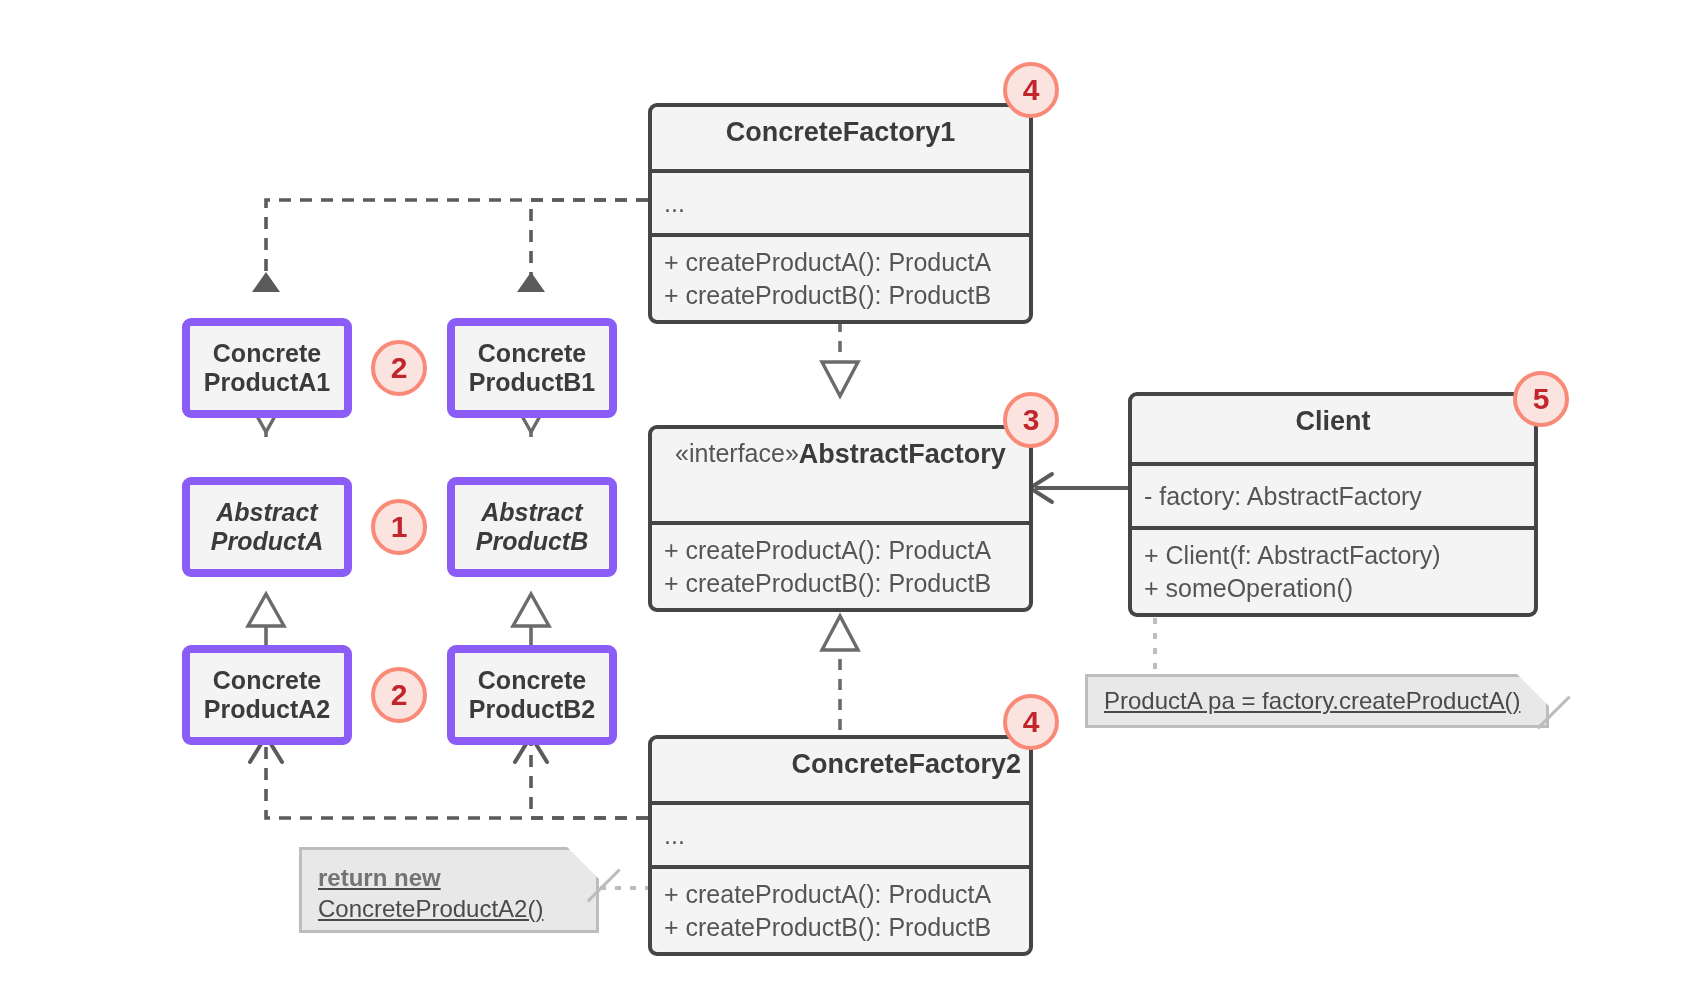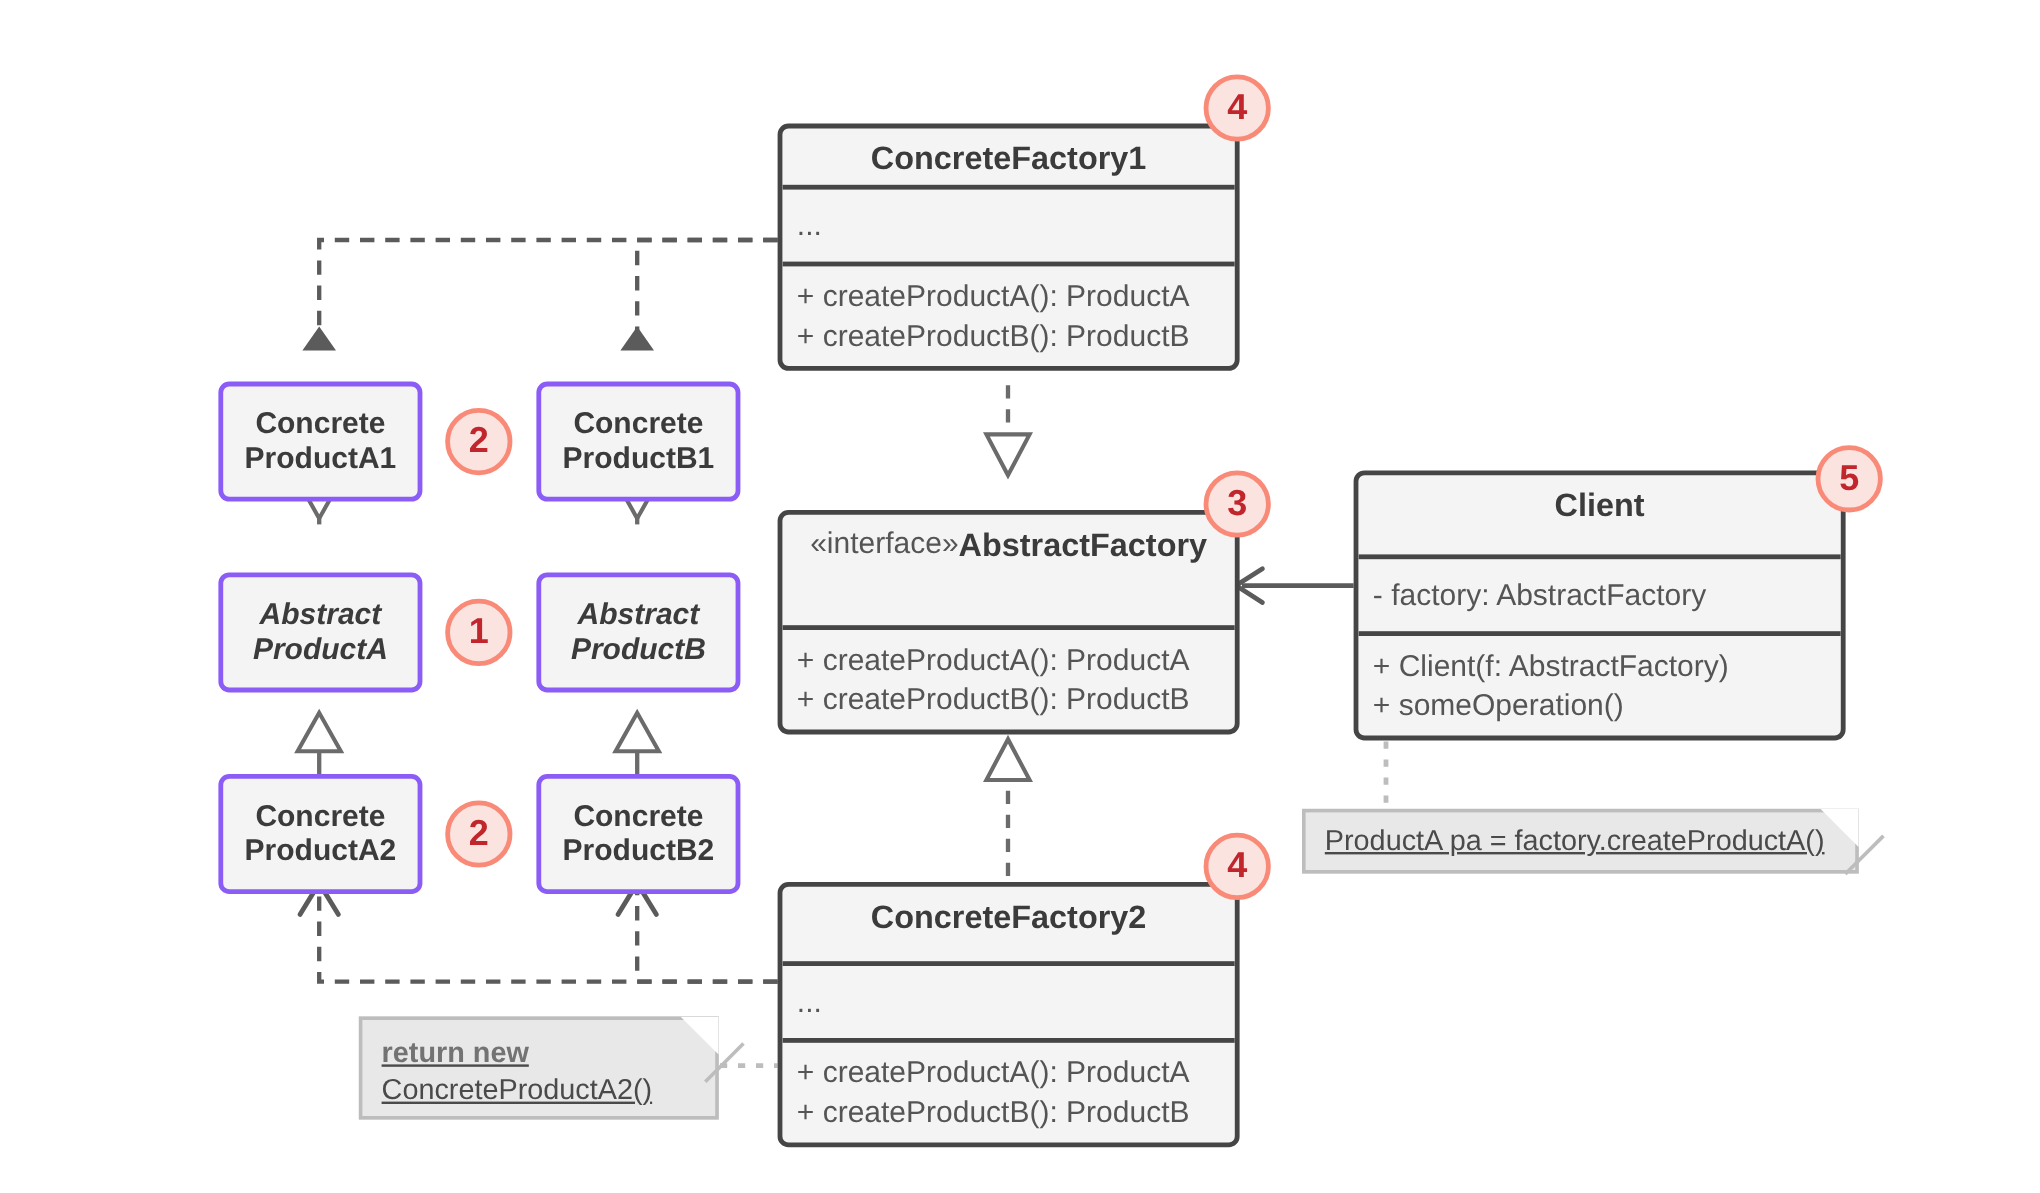--- a/index.html
+++ b/index.html
@@ -54,21 +54,21 @@
     font-size: 25px;
     color: #555555;
     line-height: 1.15;
   }
   .clsname { display: block; font-size: 27px; }
 
   
   .prodbox {
     position: absolute;
     background: #f4f4f4;
-    border: 4px solid #8b5cf6;
+    border: 8px solid #8b5cf6;
     border-radius: 9px;
     display: flex;
     align-items: center;
     justify-content: center;
     text-align: center;
     font-weight: bold;
     font-size: 25px;
     color: #3b3b3b;
     line-height: 1.16;
     z-index: 5;
@@ -198,21 +198,21 @@
       <line x1="1128" y1="488" x2="1035" y2="488" stroke="#5b5b5b" stroke-width="4"></line>
       <path d="M1052,474 L1030,488 L1052,502" fill="none" stroke="#5b5b5b" stroke-width="4" stroke-linecap="round" stroke-linejoin="round"></path>
     </g>
 
     
     <line x1="1155" y1="618" x2="1155" y2="676" stroke="#bdbdbd" stroke-width="4" stroke-dasharray="6 9"></line>
     <line x1="600" y1="888" x2="648" y2="888" stroke="#bdbdbd" stroke-width="4" stroke-dasharray="6 9"></line>
   </svg>
 
   <div class="umlbox" style="left:648px; top:103px; width:385px;">
-    <div class="hdr" style="font-size:27px; height:47px;">
+    <div class="hdr" style="font-size:27px; height:62px;">
       <span class="clsname">ConcreteFactory1</span>
     </div>
     <div class="sep"></div>
     <div class="sect" style="height:60px; font-size:25px; display:flex; align-items:center;">
       <span class="row">...</span>
     </div>
     <div class="sep"></div>
     <div class="sect" style="font-size:25px;">
       <div class="row">+ createProductA(): ProductA</div>
       <div class="row">+ createProductB(): ProductB</div>
@@ -231,21 +231,21 @@
     <div class="sect" style="font-size:25px;">
       <div class="row">+ createProductA(): ProductA</div>
       <div class="row">+ createProductB(): ProductB</div>
     </div>
   </div>
   <div class="badge" style="left:1003px; top:392px;">
       <span>3</span>
     </div>
 
   <div class="umlbox" style="left:648px; top:735px; width:385px;">
-    <div class="hdr" style="font-size:27px; height:62px;">
+    <div class="hdr" style="font-size:27px; height:62px;text-align:right;">
       <span class="clsname">ConcreteFactory2</span>
     </div>
     <div class="sep"></div>
     <div class="sect" style="height:60px; font-size:25px; display:flex; align-items:center;">
       <span class="row">...</span>
     </div>
     <div class="sep"></div>
     <div class="sect" style="font-size:25px;">
       <div class="row">+ createProductA(): ProductA</div>
       <div class="row">+ createProductB(): ProductB</div>

